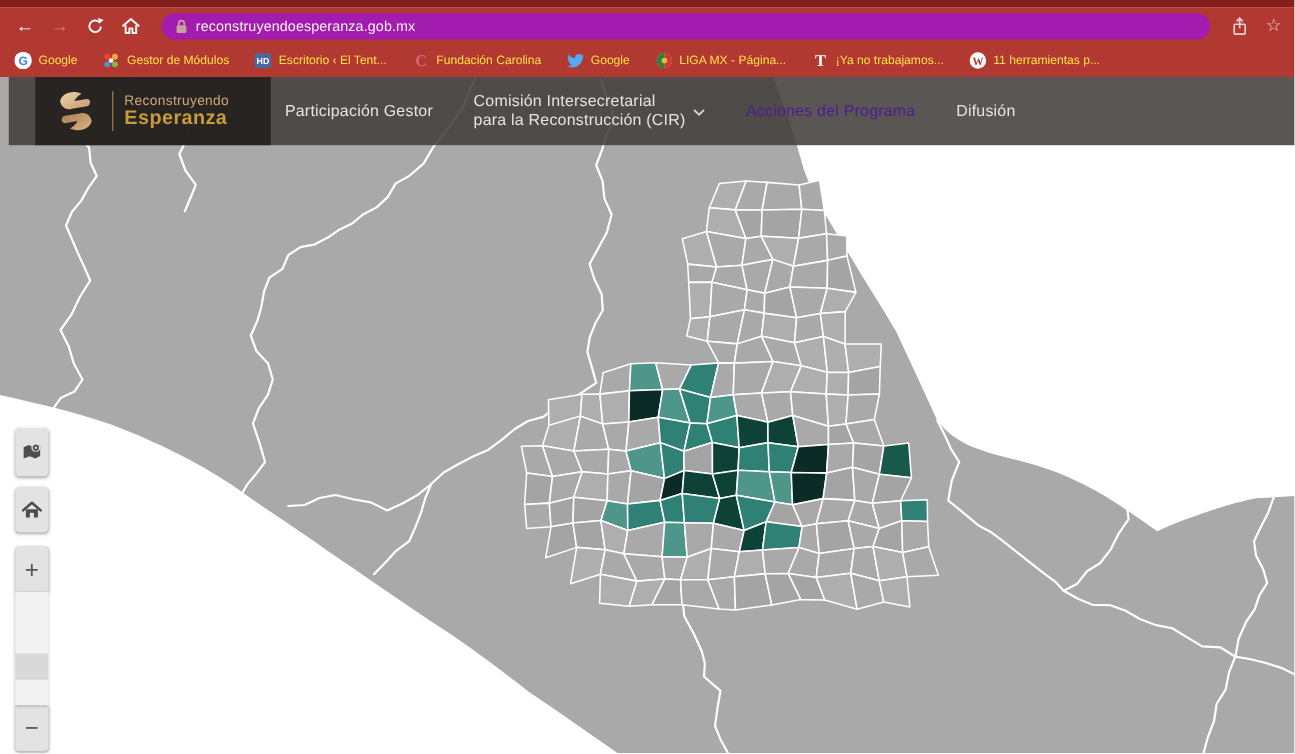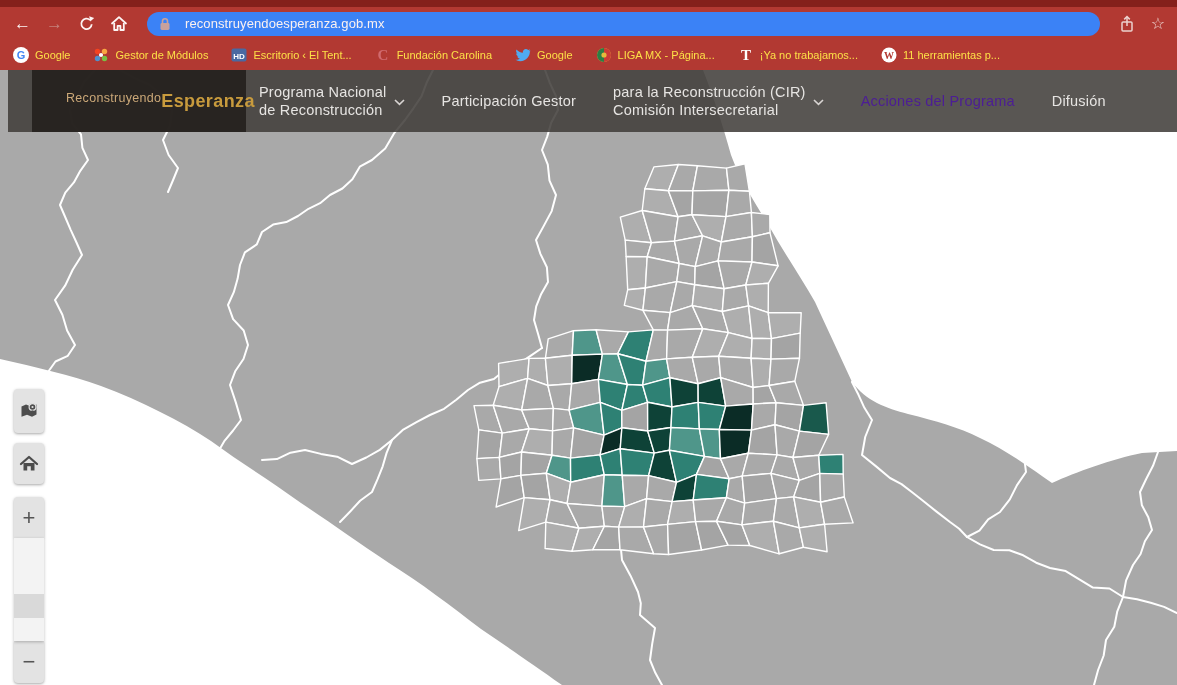--- a/index.html
+++ b/index.html
@@ -7,43 +7,43 @@
        font-family:"Liberation Sans",sans-serif;-webkit-font-smoothing:antialiased;}
   #stage{position:relative;width:1177px;height:685px;overflow:hidden;background:#fff;}
 
   
   #chrome{position:absolute;top:0;left:0;width:100%;height:70px;}
   .top-strip{height:7px;background:#84201b;}
   .toolbar{height:33px;background:#b23932;display:flex;align-items:center;padding:0 12px 0 14px;gap:15px;}
   .nav-glyph{font-size:17px;line-height:1;color:#fdf5f4;cursor:pointer;}
   .nav-glyph.disabled{color:#c5827c;}
   .tb-svg{display:block;}
-  .urlbar{flex:1;height:24px;background:#3b82f6;border-radius:13px;display:flex;align-items:center;
-          padding:0 12px;gap:14px;margin:0 4px;min-width:0;}
+  .urlbar{flex:1;height:24px;background:#a21caf;border-radius:13px;display:flex;align-items:center;
+          padding:0 12px;gap:7px;margin:0 4px;min-width:0;}
   .urlbar .url-text{color:#fbf1f0;font-size:13px;letter-spacing:.1px;white-space:nowrap;}
   .tb-right{display:flex;align-items:center;gap:16px;}
   .star{font-size:16px;color:#ecd2ce;line-height:1;}
   .bookmarks{height:30px;background:#b23932;display:flex;align-items:center;padding:0 10px 0 13px;gap:23px;}
   .bm{display:flex;align-items:center;gap:6px;cursor:pointer;flex:0 0 auto;}
   .bm .fav{width:16px;height:16px;display:block;}
   .bm .fav svg{width:16px;height:16px;display:block;}
   .bm .bm-label{color:#fde047;font-size:11px;white-space:nowrap;}
 
   
   #site{position:absolute;top:70px;left:0;width:1177px;height:615px;background:#fff;}
   #map-svg{position:absolute;top:0;left:0;display:block;}
 
   
   #site-header{position:absolute;top:0;left:8px;right:0;height:62px;background:rgba(64,61,58,0.87);
                display:flex;align-items:center;}
   #logo-box{position:absolute;left:24px;top:0;height:62px;width:214px;background:rgba(38,34,31,0.94);
             display:flex;align-items:center;padding-left:14px;box-sizing:border-box;gap:10px;cursor:pointer;}
   #logo-box .hands{width:46px;height:46px;display:block;}
   .logo-divider{width:1px;height:36px;background:#a98b47;}
-  .logo-text{display:flex;flex-direction:row;line-height:1.05;}
+  .logo-text{display:flex;flex-direction:column;line-height:1.05;}
   .logo-top{color:#cba878;font-size:12.5px;letter-spacing:.3px;}
   .logo-bottom{color:#c89b3d;font-size:18px;font-weight:bold;letter-spacing:.4px;}
   #main-nav{position:absolute;left:251px;top:0;height:62px;display:flex;align-items:center;gap:37px;}
   .nav-item{display:flex;align-items:center;gap:7px;color:#e6e4e2;font-size:14.5px;line-height:1.25;
             letter-spacing:.2px;cursor:pointer;white-space:nowrap;}
   .nav-item.active{color:#4c1d95;}
   .nav-lines{display:flex;flex-direction:column;}
   .chev{display:block;margin-top:2px;}
 
   
@@ -378,38 +378,27 @@
         </svg>
         <div class="logo-divider"></div>
         <div class="logo-text">
           <span class="logo-top">Reconstruyendo</span>
           <span class="logo-bottom">Esperanza</span>
         </div>
       </div>
       <nav id="main-nav">
           <div class="nav-item">
             <span class="nav-lines">
-              <span>Programa Nacional</span>
-              <span>de Reconstrucción</span>
-            </span>
-            <span>
-              <svg class="chev" width="11" height="7" viewBox="0 0 11 7">
-                <polyline points="1,1 5.5,5.3 10,1" fill="none" stroke="#d8d4d2" stroke-width="1.6"></polyline>
-              </svg>
-            </span>
-          </div>
-          <div class="nav-item">
-            <span class="nav-lines">
               <span>Participación Gestor</span>
             </span>
           </div>
           <div class="nav-item">
             <span class="nav-lines">
+              <span>Comisión Intersecretarial</span>
               <span>para la Reconstrucción (CIR)</span>
-              <span>Comisión Intersecretarial</span>
             </span>
             <span>
               <svg class="chev" width="11" height="7" viewBox="0 0 11 7">
                 <polyline points="1,1 5.5,5.3 10,1" fill="none" stroke="#d8d4d2" stroke-width="1.6"></polyline>
               </svg>
             </span>
           </div>
           <div class="nav-item active">
             <span class="nav-lines">
               <span>Acciones del Programa</span>

